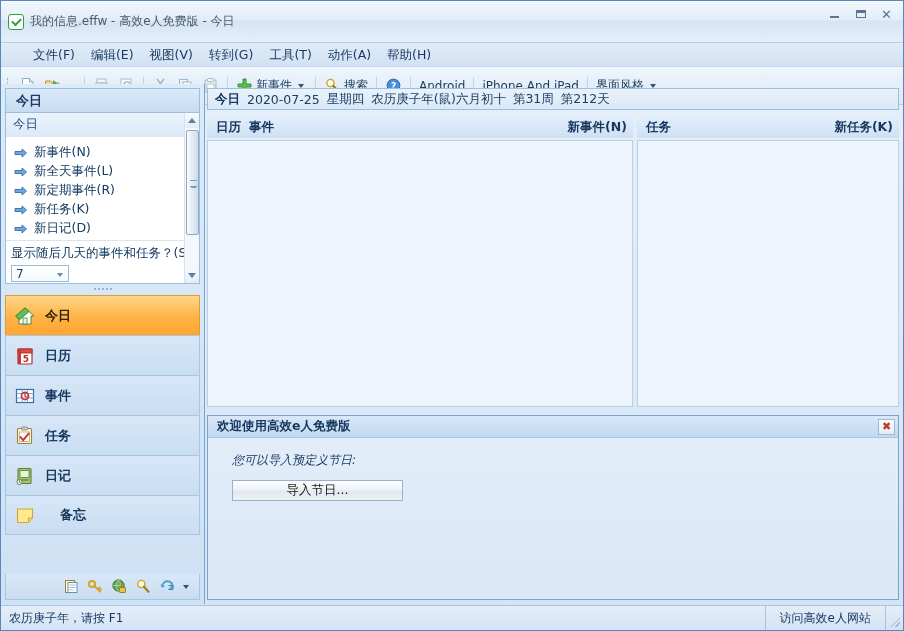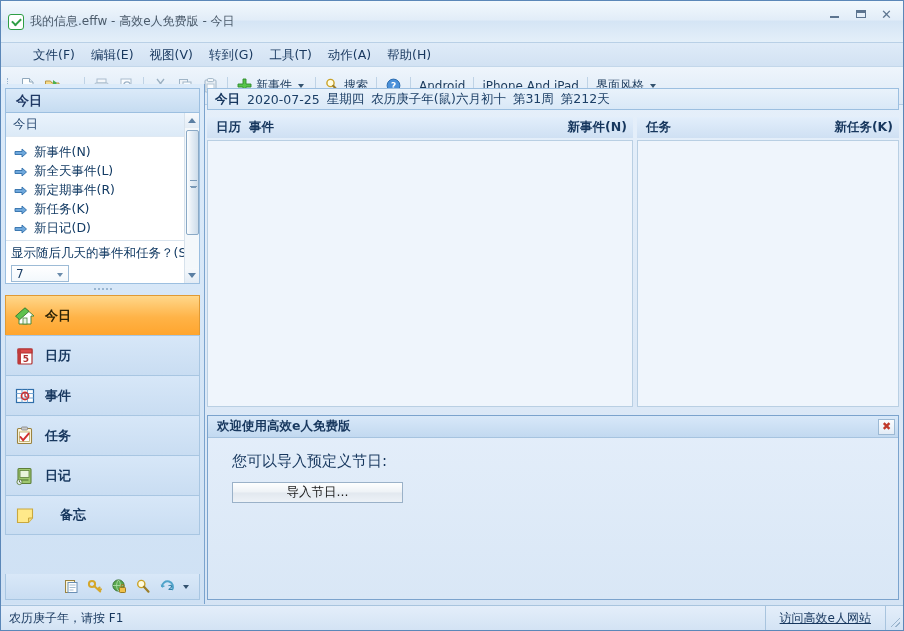--- a/index.html
+++ b/index.html
@@ -371,21 +371,21 @@
   }
   .wclose {
     width: 17px; height: 16px;
     border: 1px solid #9cb9d4;
     background: linear-gradient(180deg,#fbfdff,#e3ecf6);
     display: flex; align-items: center; justify-content: center;
     font-size: 11px; font-weight: bold; color: #c0392b;
     cursor: default;
   }
   .welcome-body { padding: 14px 0 0 24px; }
-  .welcome-text { font-size: 15px; color: #17375e; }
+  .welcome-text { font-size: 12px; color: #17375e; font-style: italic; }
   .imp-btn {
     margin-top: 11px;
     width: 171px; height: 21px;
     border: 1px solid #9ab1c8;
     background: linear-gradient(180deg,#fdfefe 0%,#eef2f6 48%,#e2e8ef 52%,#edf2f7 100%);
     display: flex; align-items: center; justify-content: center;
     font-size: 12.5px; color: #1a1a1a;
     cursor: default;
   }
 
@@ -400,21 +400,21 @@
     font-size: 12px;
     color: #17375e;
   }
   .sb-left { padding-left: 8px; flex: 1 1 auto; }
   .sb-right {
     border-left: 1px solid #a8c4de;
     height: 100%;
     display: flex; align-items: center;
     padding: 0 14px;
   }
-  .sb-link { color: #17375e; text-decoration: underline; cursor: default; }
+  .sb-link { color: #17375e; cursor: default; }
   .sb-grip {
     width: 18px; height: 100%;
     border-left: 1px solid #a8c4de;
     position: relative;
   }
   .sb-grip::after {
     content:"";
     position:absolute; right:3px; bottom:3px;
     width:9px;height:9px;
     background:

